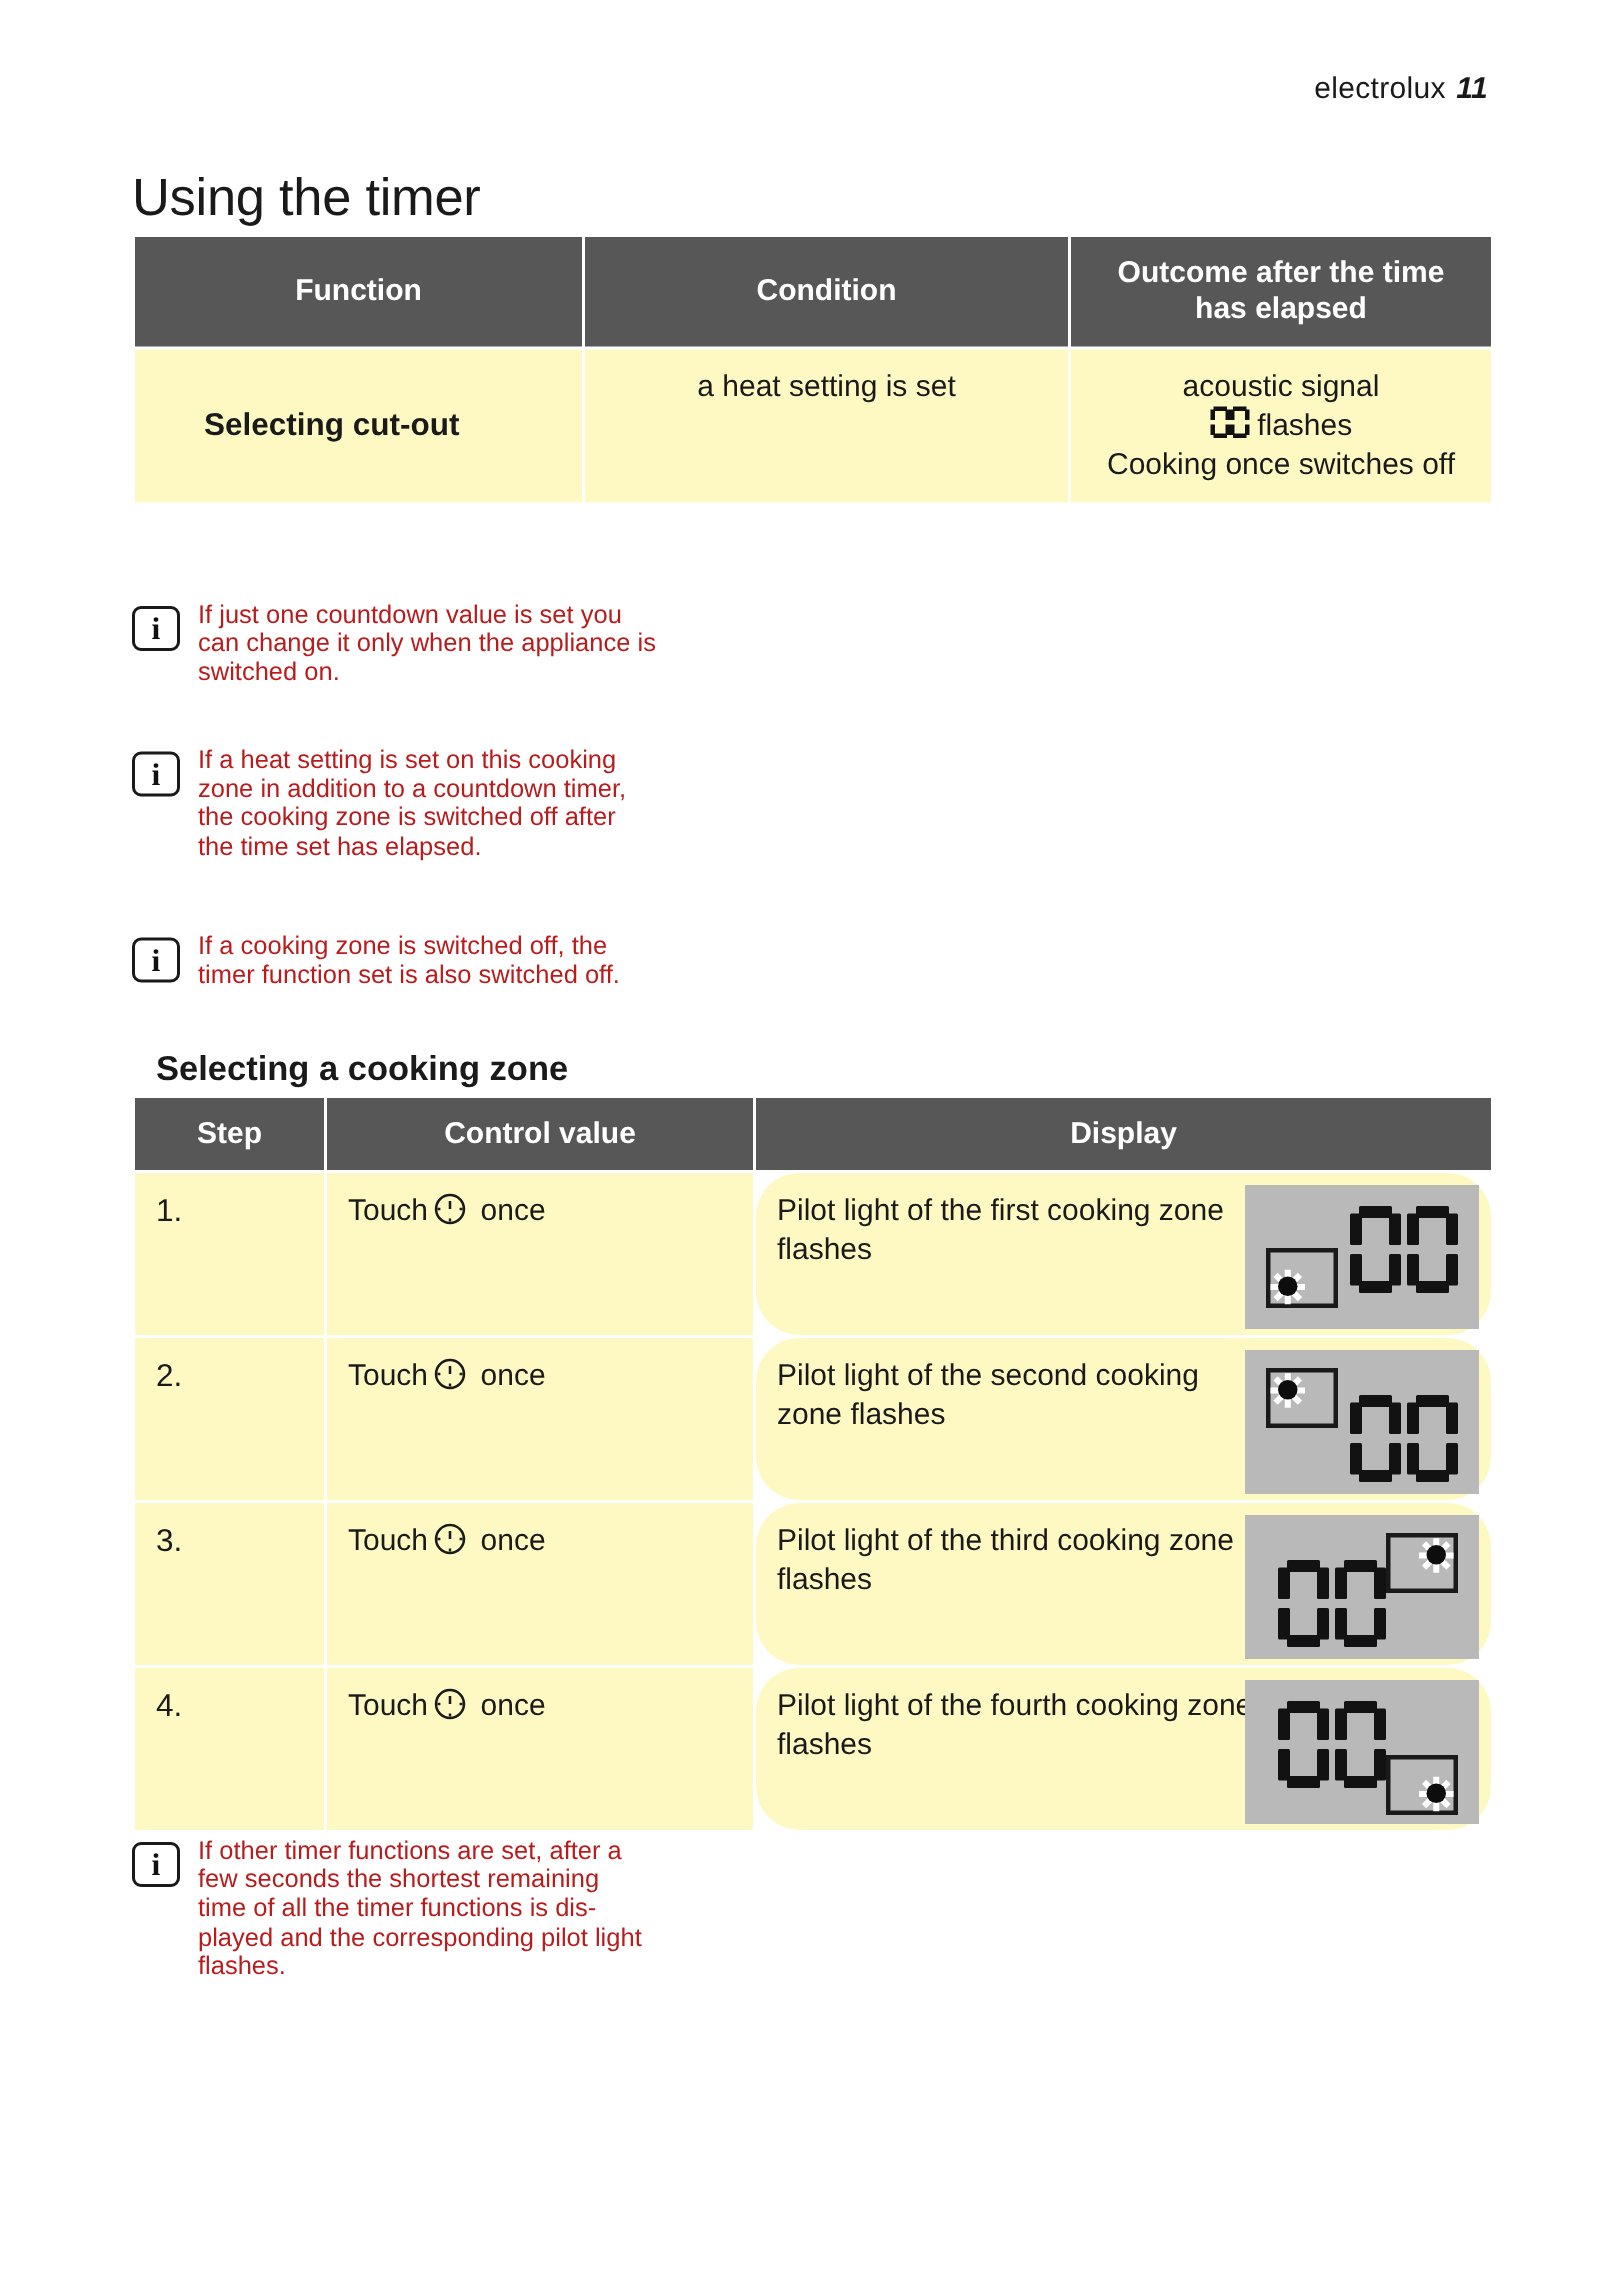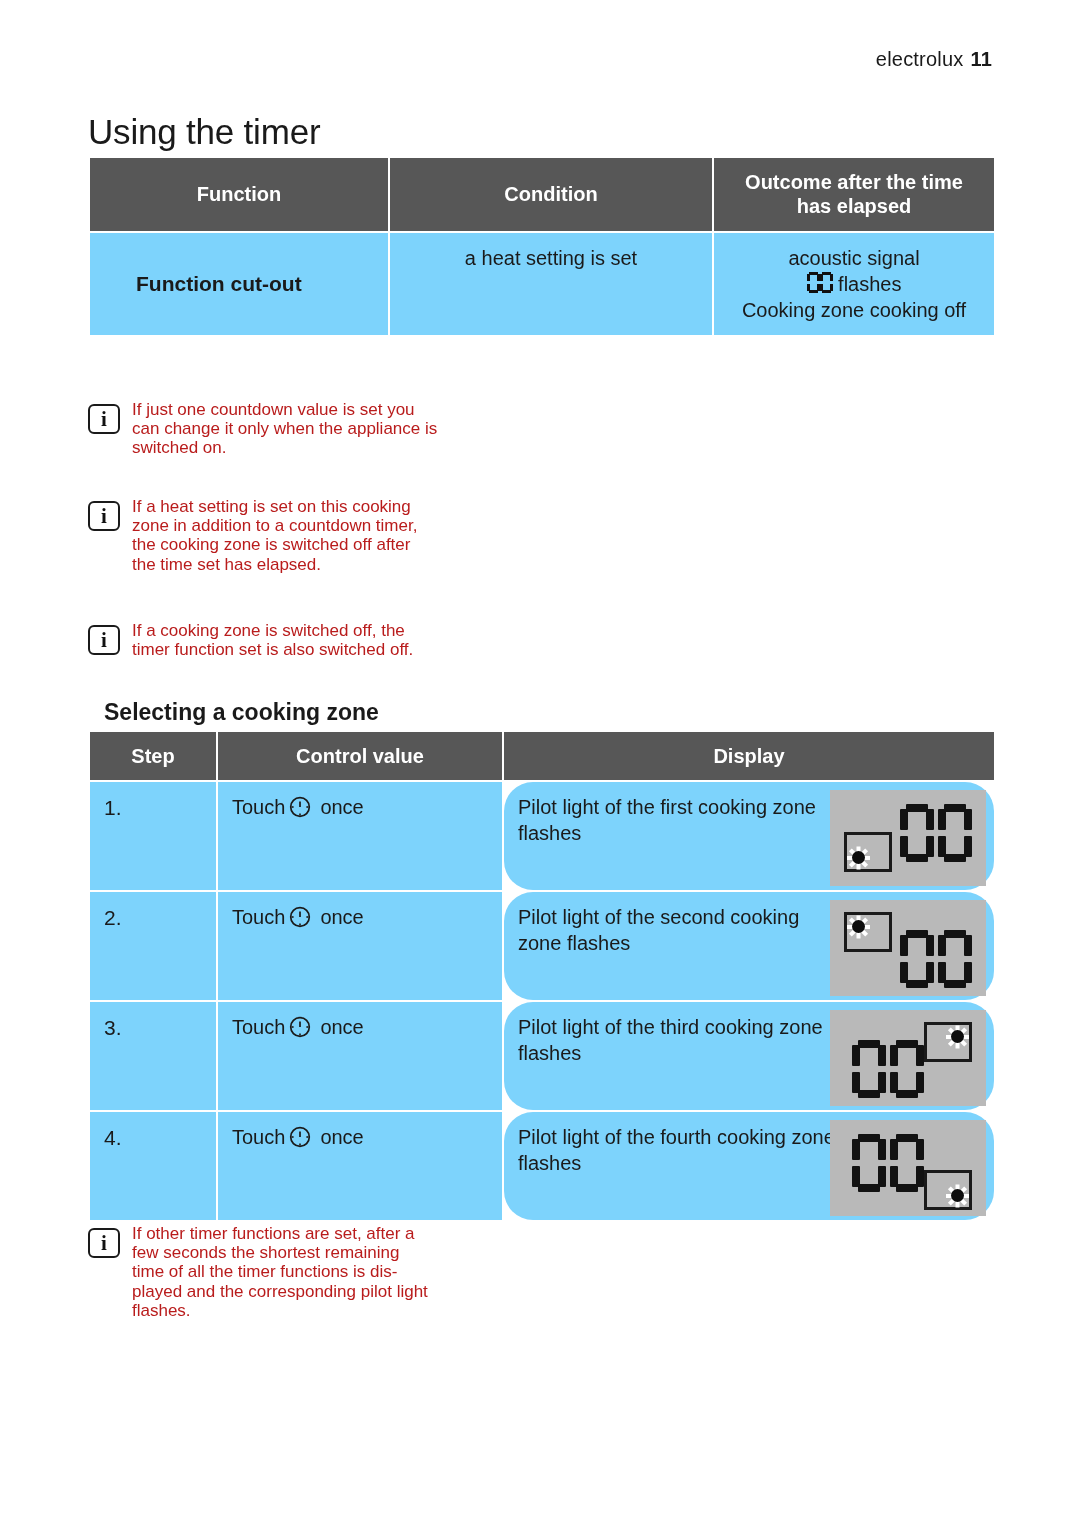--- a/index.html
+++ b/index.html
@@ -11,41 +11,41 @@
     color:#1a1a1a;
     -webkit-font-smoothing:antialiased;
   }
   .page { position:relative; width:1080px; height:1529px; box-sizing:border-box; }
 
   
   .rheader {
     position:absolute; top:48px; right:88px;
     font-size:20px; letter-spacing:0.2px; color:#1a1a1a;
   }
-  .rheader .pageno { font-weight:bold; margin-left:7px; }
+  .rheader .pageno { font-weight:bold; margin-left:7px;font-style:italic; }
 
   
   .title {
     position:absolute; top:96px; left:88px;
     font-size:35px; font-weight:400; letter-spacing:-0.2px; color:#1a1a1a;margin-top:16px;
   }
 
   
   .tbl {
     position:absolute; left:88px; width:904px;
     border-collapse:separate; border-spacing:2px 2px;
     table-layout:fixed;
   }
   .tbl th {
     background:#575757; color:#ffffff;
     font-weight:bold; font-size:20px; line-height:1.22;
     padding:12px 8px; text-align:center; vertical-align:middle;
   }
   .tbl td {
-    background:#7dd3fc; color:#1a1a1a;
+    background:#fef9c3; color:#1a1a1a;
     font-size:20px; line-height:1.3;
     padding:12px 14px; vertical-align:top;
   }
   .tbl td.ctr { text-align:center; }
   .tbl td.bold { font-weight:bold; }
   .tbl td.mid { vertical-align:middle; }
 
   
   #table-timer-functions { top:156px; }
   #table-timer-functions col.c1 { width:298px; }
@@ -202,26 +202,26 @@
         <th>Function</th>
         <th>Condition</th>
         <th>
           <span>Outcome after the time</span><br>
           <span>has elapsed</span>
         </th>
       </tr>
     </thead>
     <tbody>
       <tr>
-        <td class="bold mid">Function cut-out</td>
+        <td class="bold mid">Selecting cut-out</td>
         <td class="ctr">a heat setting is set</td>
         <td class="ctr">
           <span>acoustic signal</span><br>
           <span class="seg-pair seg-inline"><span class="seg-digit"><i class="sg t"></i><i class="sg tl"></i><i class="sg tr"></i><i class="sg bl"></i><i class="sg br"></i><i class="sg b"></i></span><span class="seg-digit"><i class="sg t"></i><i class="sg tl"></i><i class="sg tr"></i><i class="sg bl"></i><i class="sg br"></i><i class="sg b"></i></span></span><span> flashes</span><br>
-          <span>Cooking zone cooking off</span>
+          <span>Cooking once switches off</span>
         </td>
       </tr>
     </tbody>
   </table>
 
   <div class="note" id="note-1">
     <div class="i-icon">i</div>
     <div class="note-text">If just one countdown value is set you
 can change it only when the appliance is
 switched on.</div>

